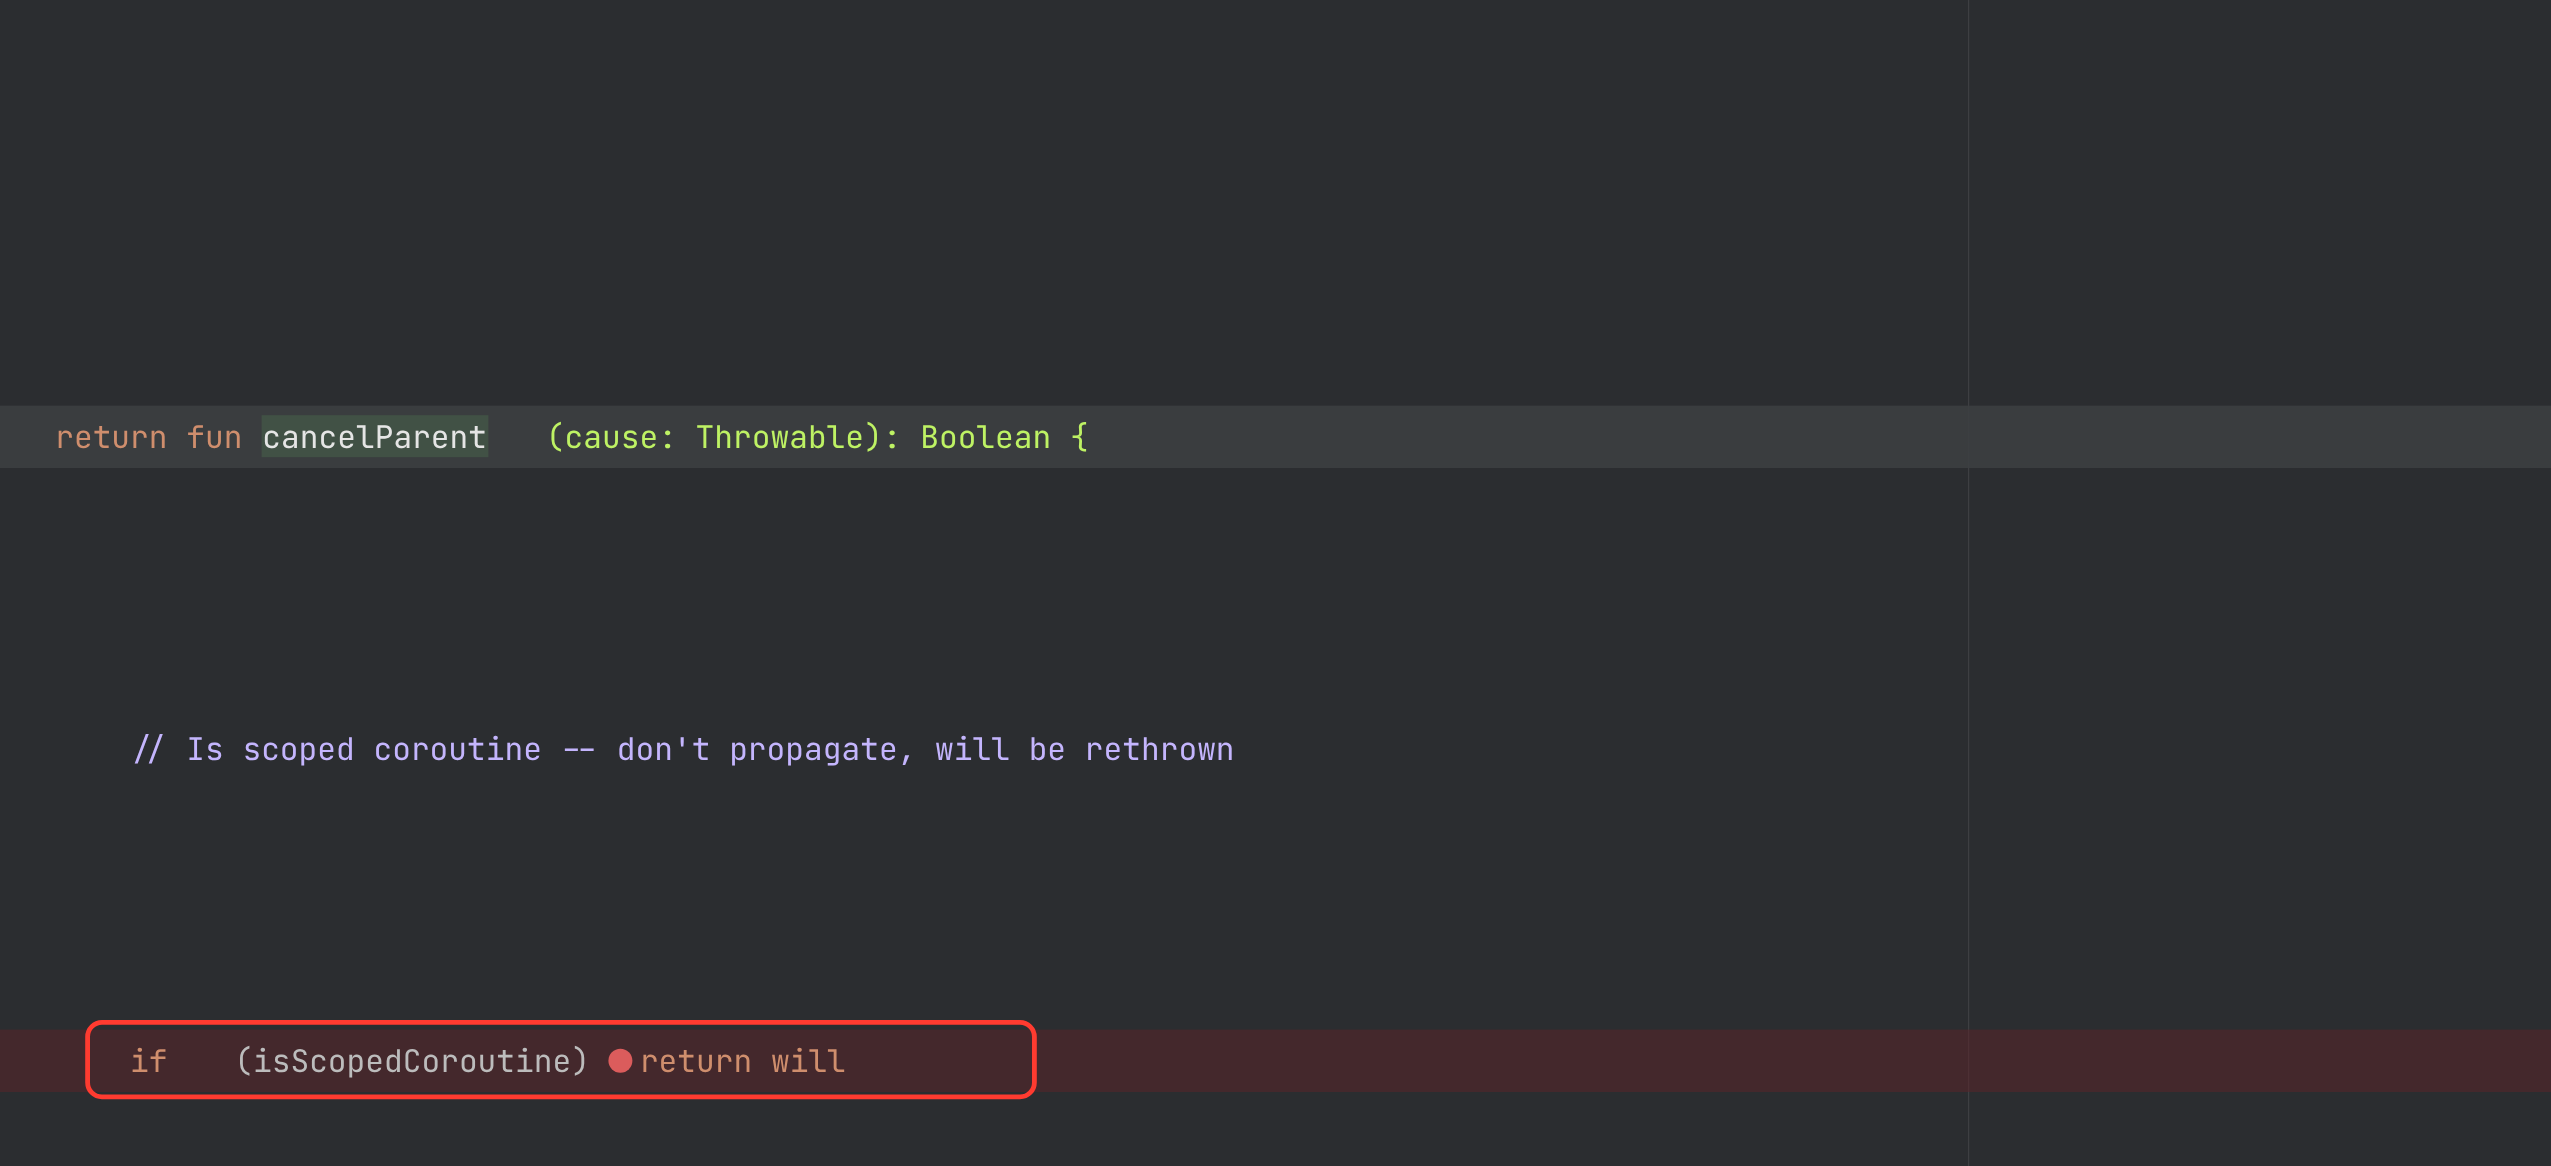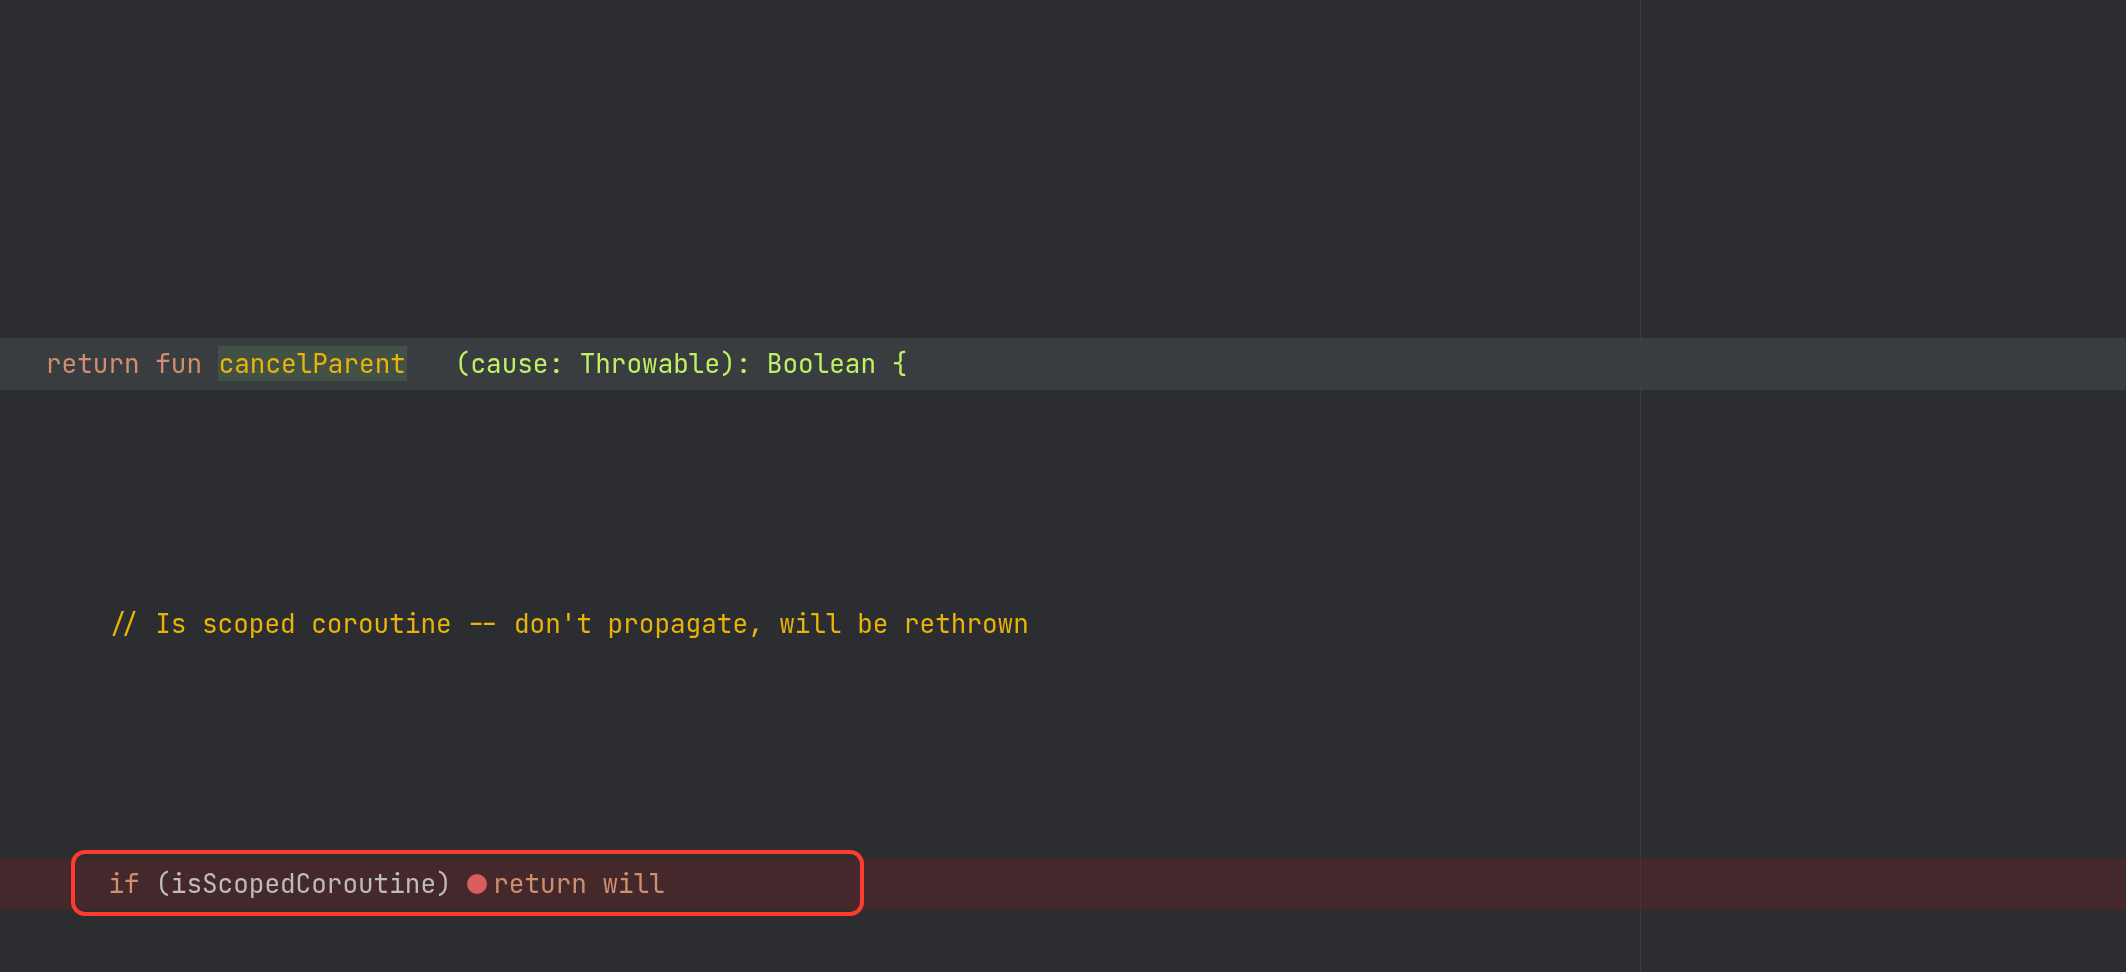--- a/index.html
+++ b/index.html
@@ -51,23 +51,23 @@
     width: 20px;
     height: 20px;
     border-radius: 50%;
     background: #db5c5c;
     vertical-align: middle;
     margin-right: 6px;
     position: relative;
     top: -2px;
   }
   .kw { color: #cf8e6d; }
-  .def { color: #eab308; text-align: right; }
-  .ident { color: #bcbcbc; }
-  .comment { color: #eab308; }
+  .def { color: #e5e5e5; text-align: right; }
+  .ident { color: #bcbcbc; margin-left: 40px; }
+  .comment { color: #c4b5fd; }
   .punc { color: #bef264; margin-left: 48px; }
   .caret-bg {
     background: rgba(80,120,80,0.35);
     padding: 0 1px;
   }
   .ruler {
     position: absolute;
     top: 0;
     bottom: 0;
     left: 1640px;

